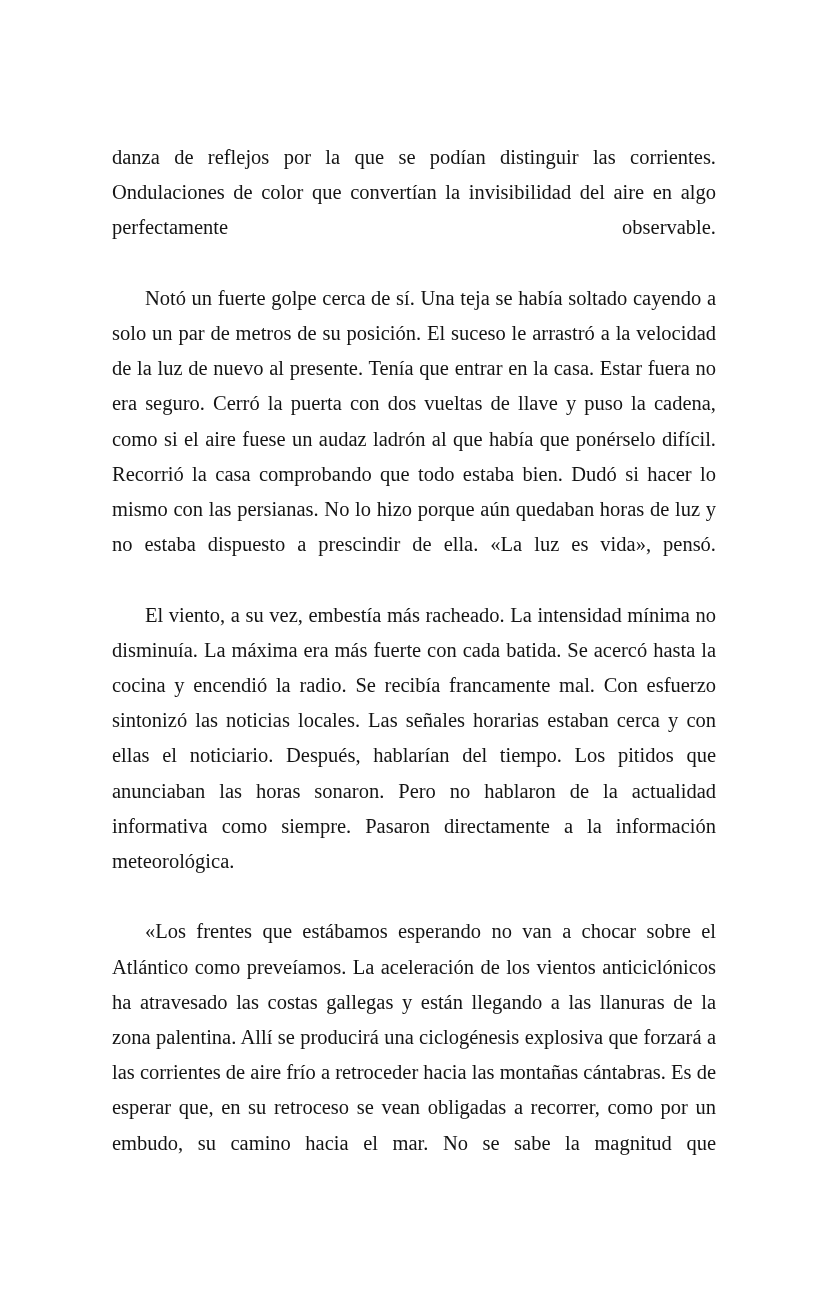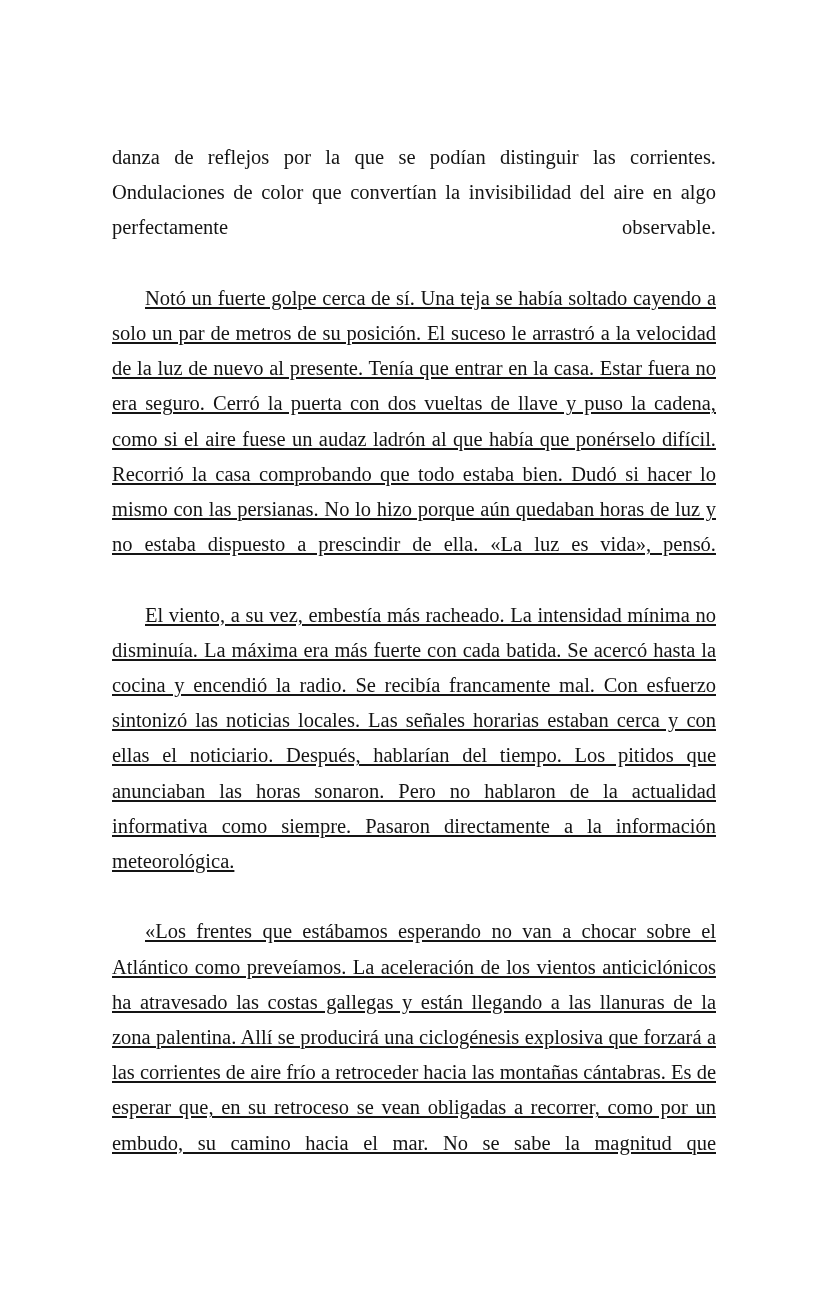--- a/index.html
+++ b/index.html
@@ -37,21 +37,20 @@
 
   .para {
     margin: 0;
     padding: 0;
     text-align: justify;
     text-indent: 0;
   }
 
   .para.indented {
     text-indent: 33px;
-    text-decoration: underline;
   }
 
   
   .para::after {
     content: "";
     display: inline-block;
     width: 100%;
   }
 </style>
 </head>

